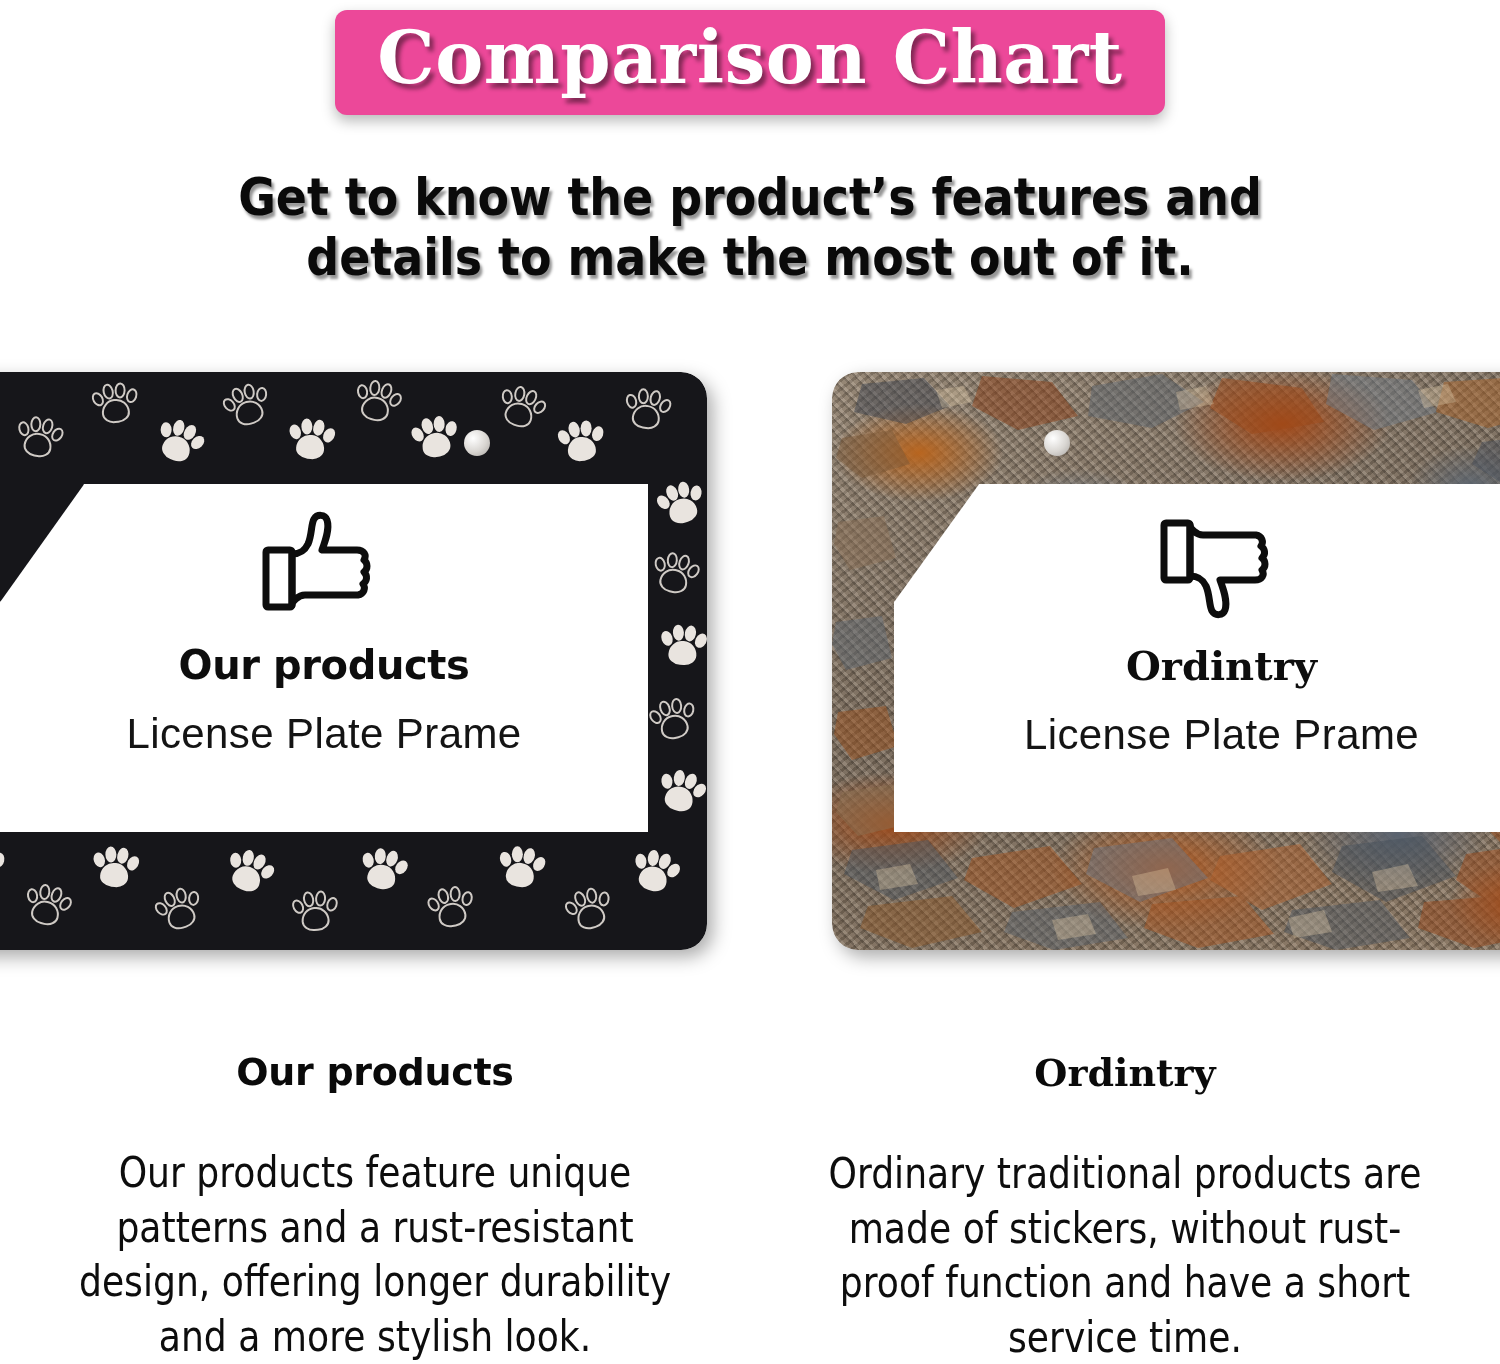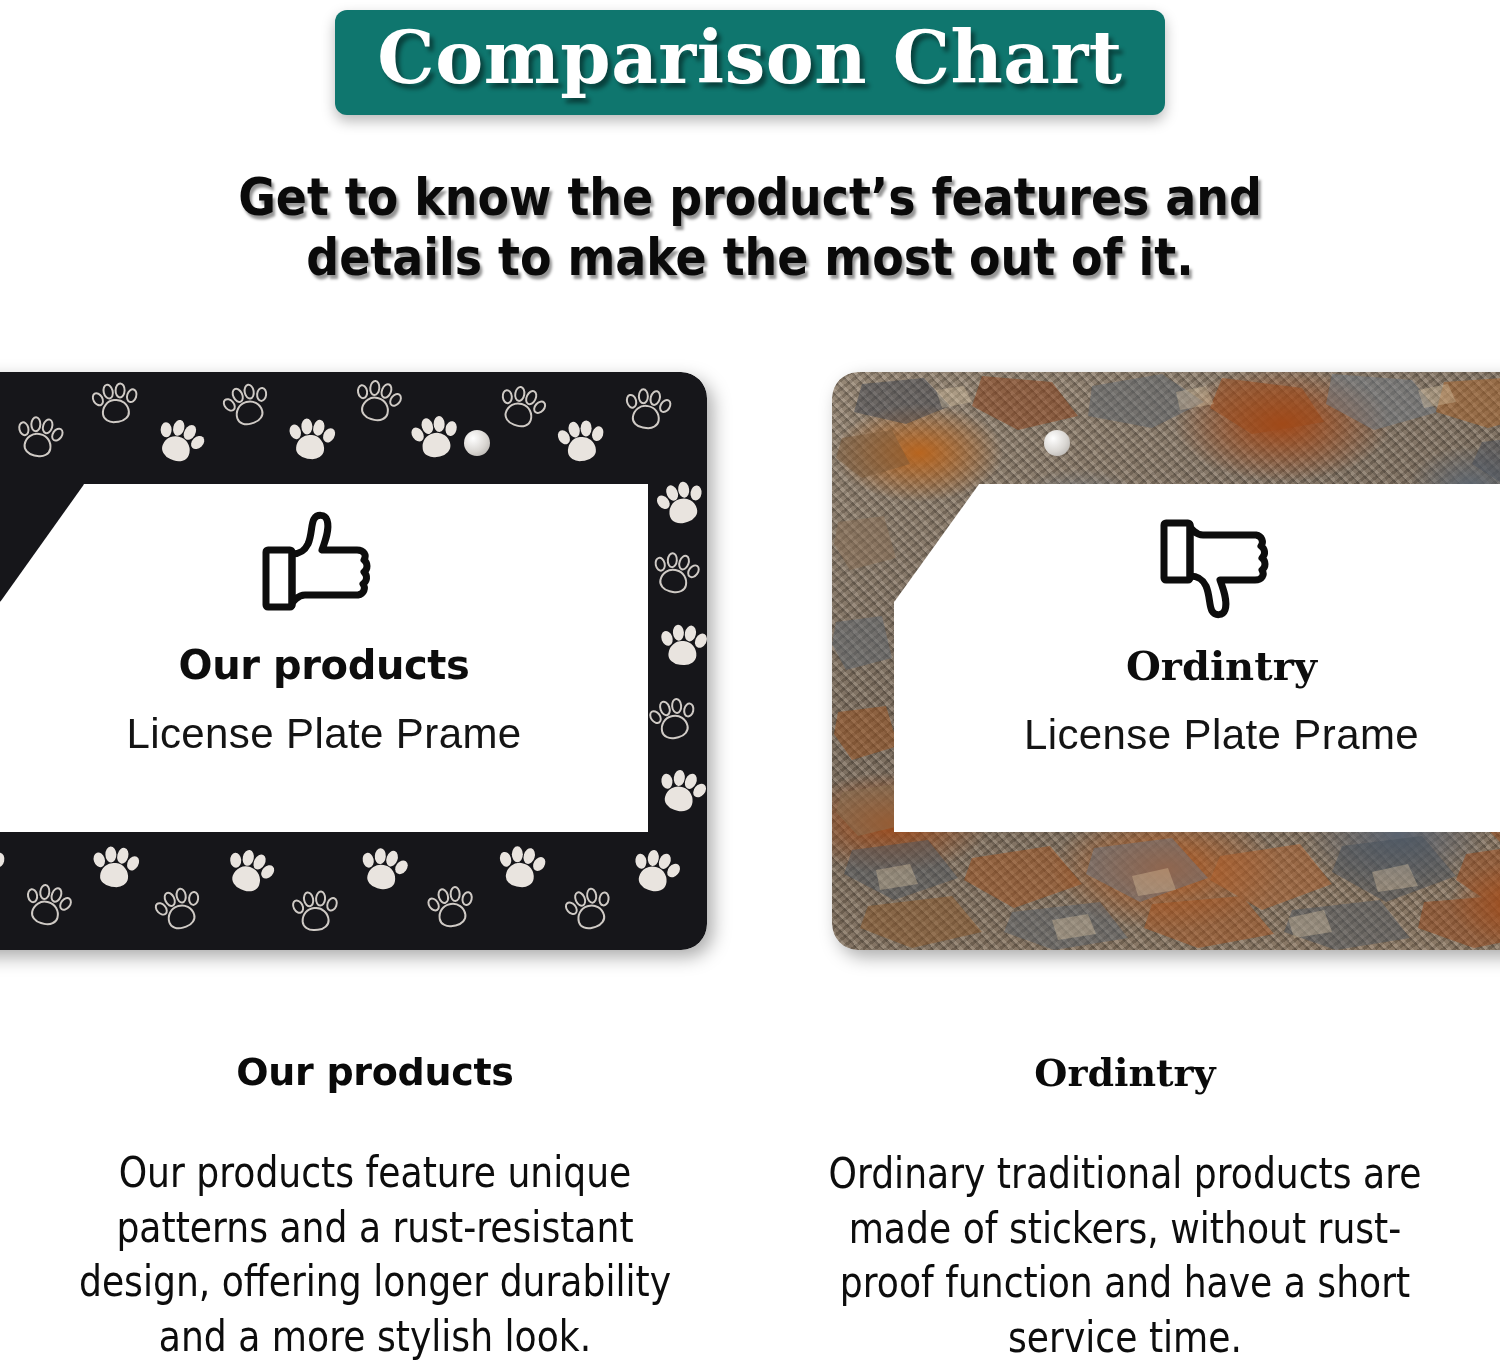--- a/index.html
+++ b/index.html
@@ -21,21 +21,21 @@
 
   
   .title-wrap {
     position: absolute;
     left: 0; top: 10px;
     width: 1500px;
     text-align: center;
   }
   .title-banner {
     display: inline-block;
-    background: #0f766e;
+    background: #ec4899;
     border-radius: 12px;
     padding: 6px 42px 14px 42px;
     box-shadow: 0 6px 14px rgba(0,0,0,0.28);
   }
   .title-banner .title-text {
     font-family: "DejaVu Serif", "Liberation Serif", serif;
     font-weight: 700;
     font-size: 72px;
     line-height: 1.18;
     color: #ffffff;

